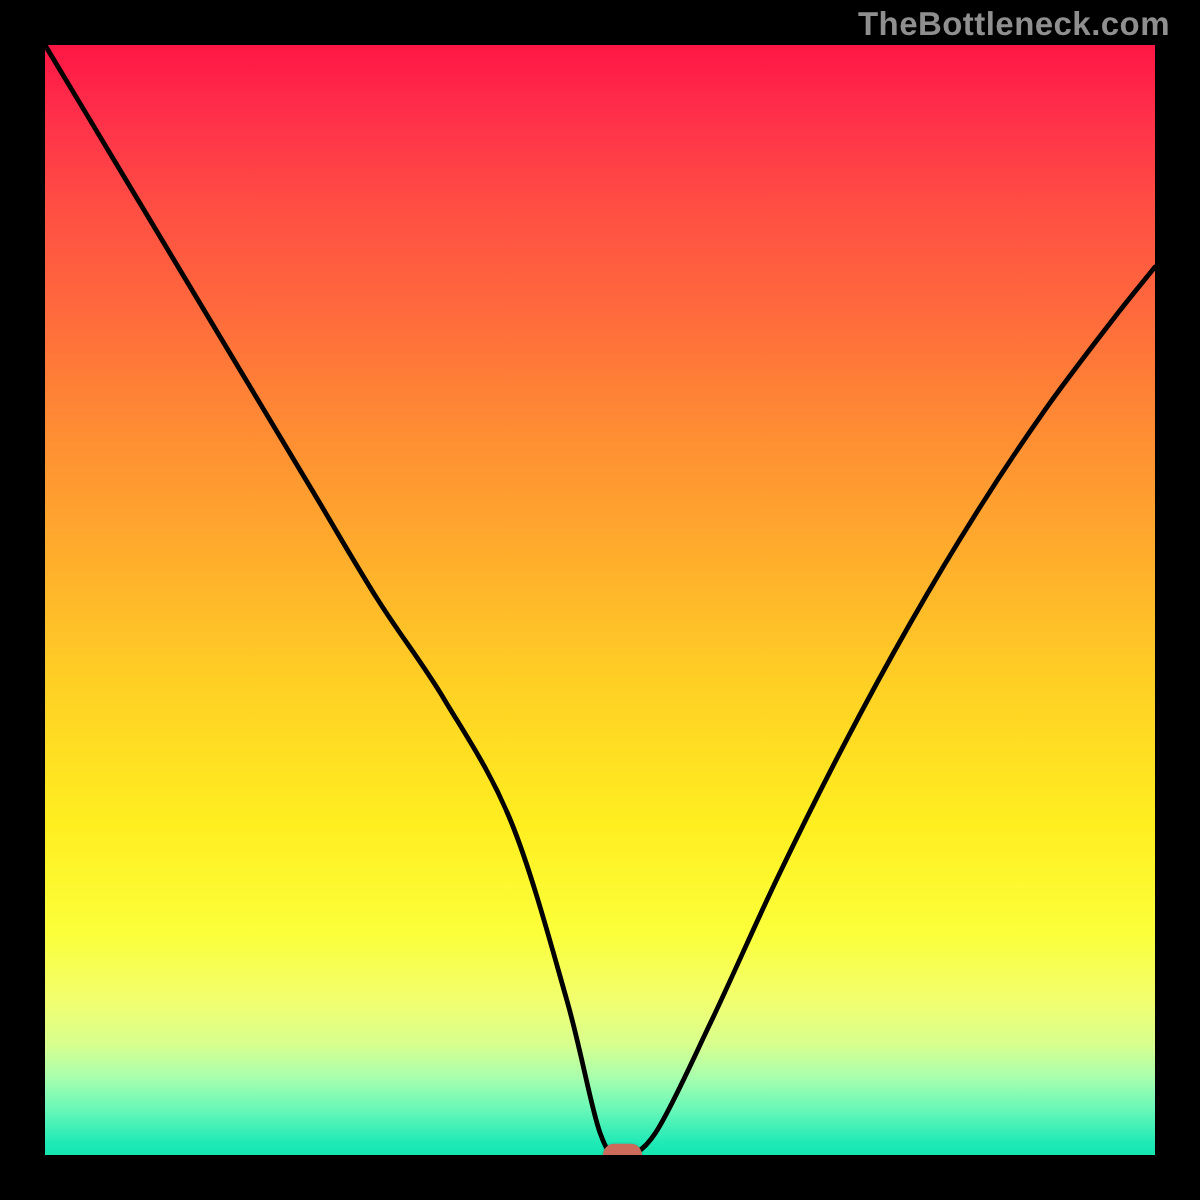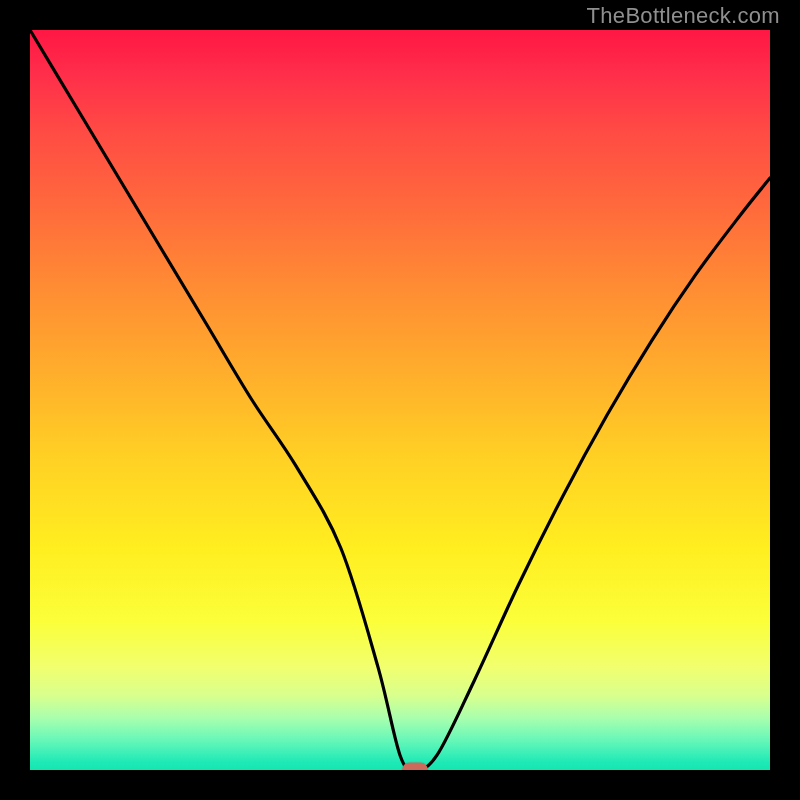--- a/index.html
+++ b/index.html
@@ -16,21 +16,21 @@
     width: 800px;
     height: 800px;
     background: #000;
   }
   .watermark {
     position: absolute;
     top: 3px;
     right: 20px;
     color: #8f8f8f;
     font-size: 22px;
-    font-weight: 400;
+    font-weight: 700;
     letter-spacing: 0.3px;
     z-index: 10;
   }
   .plot {
     position: absolute;
     left: 30px;
     top: 30px;
     width: 740px;
     height: 740px;
     overflow: hidden;

